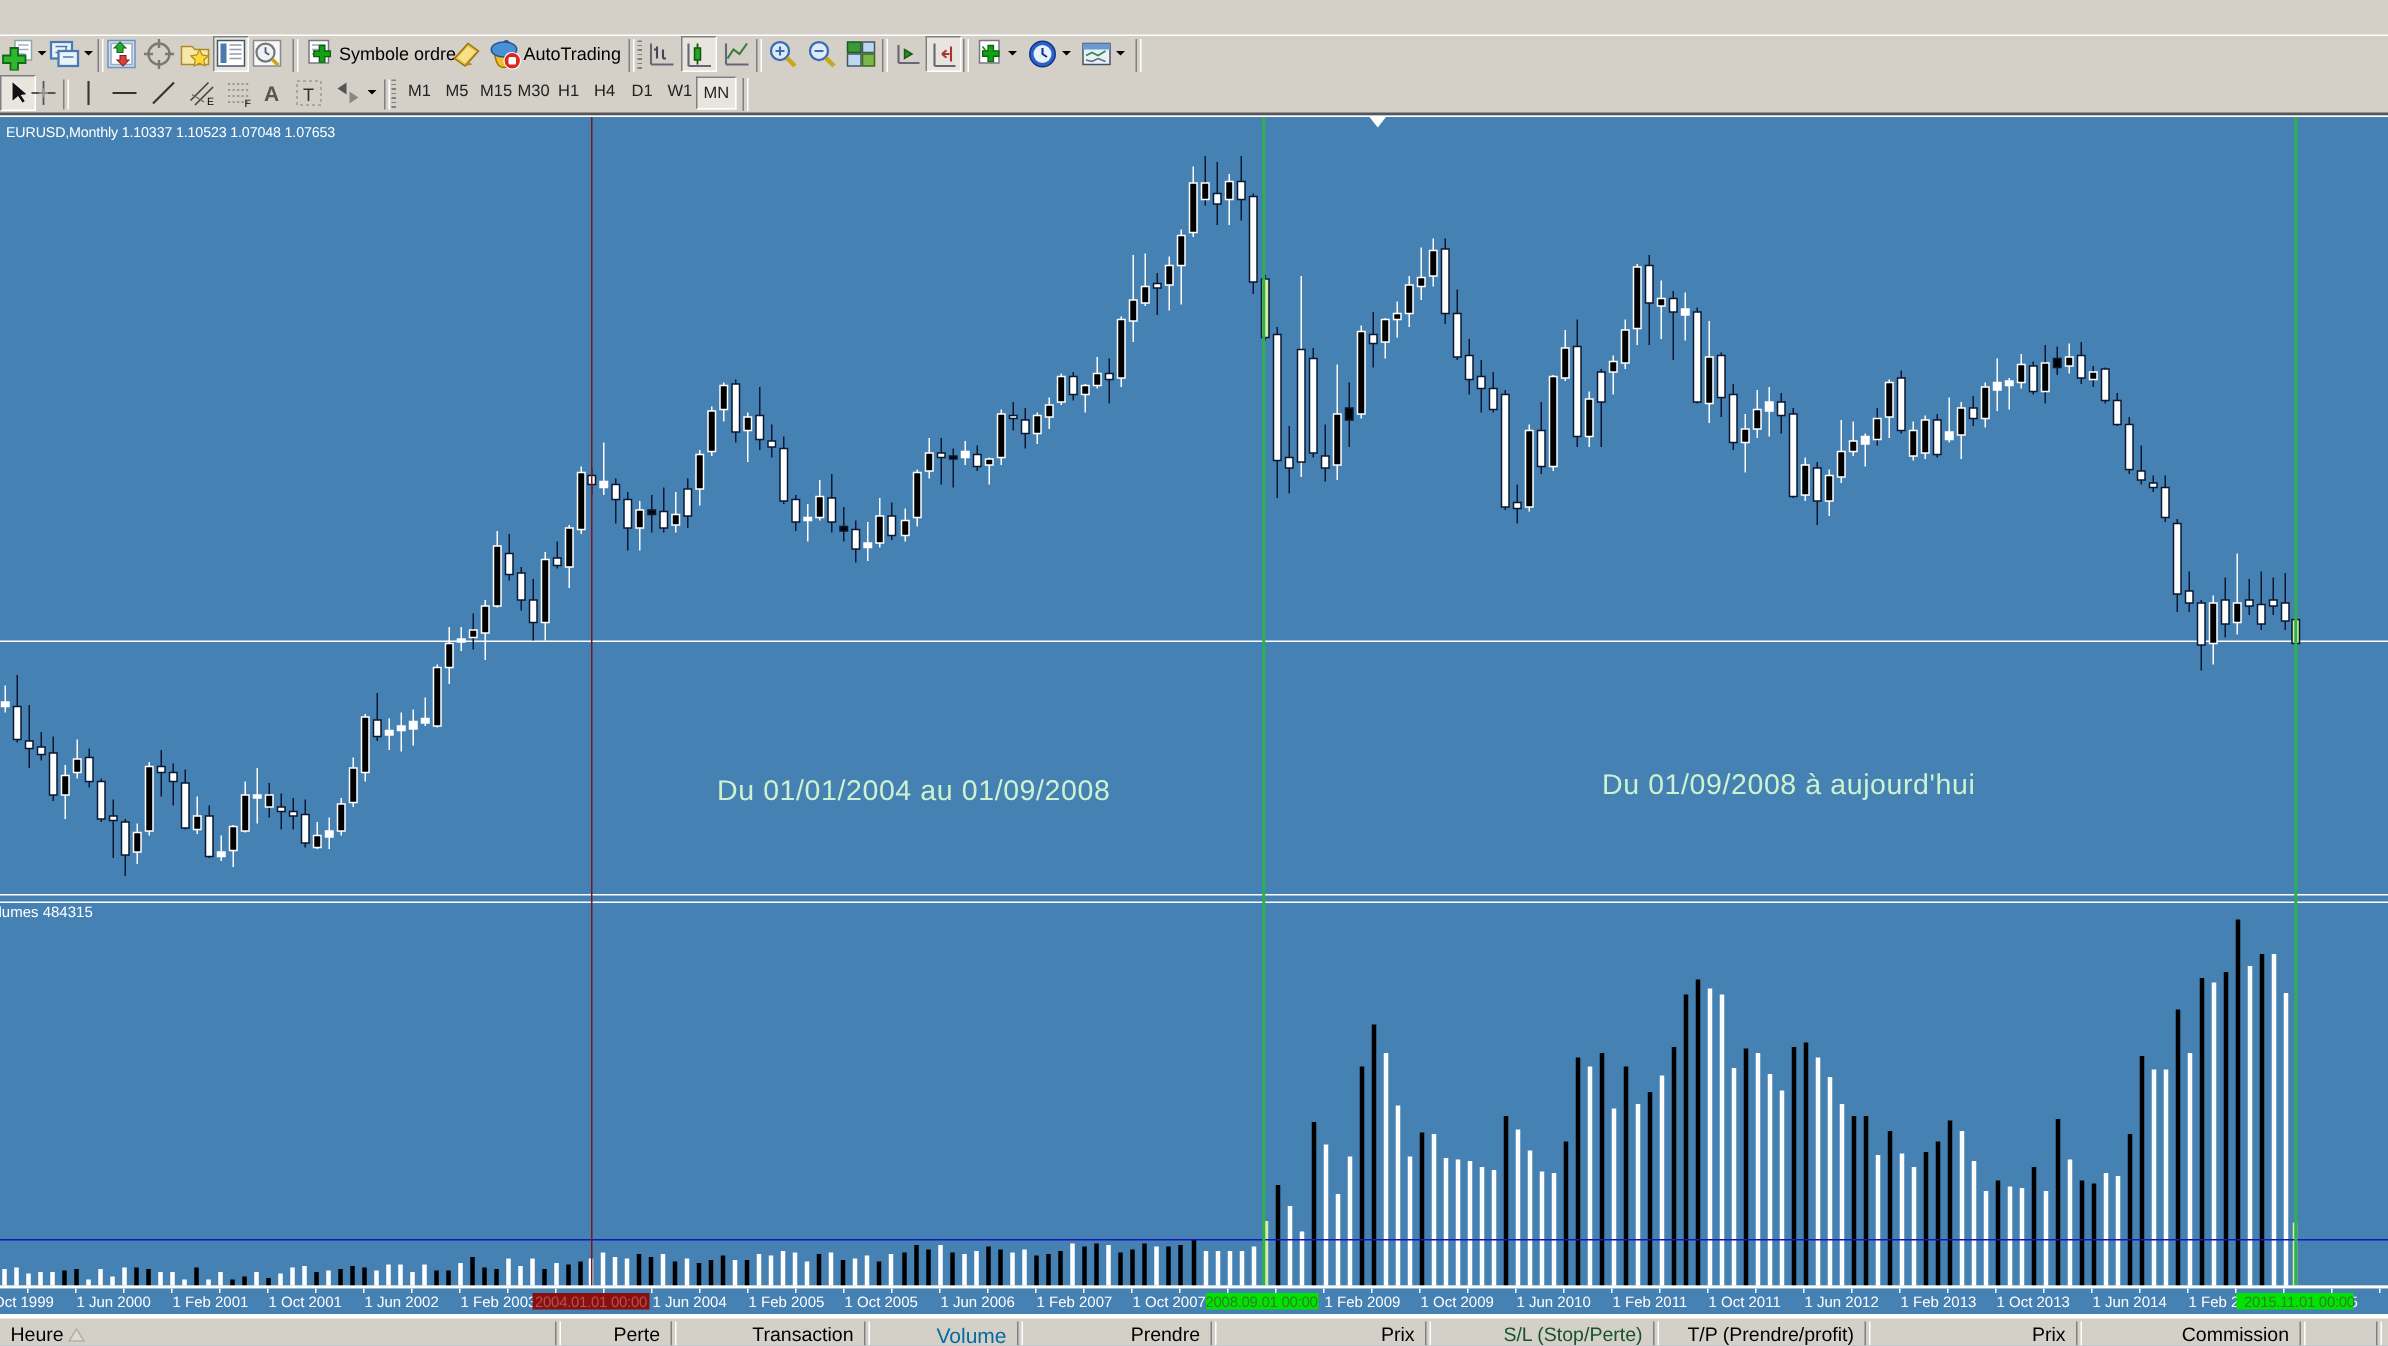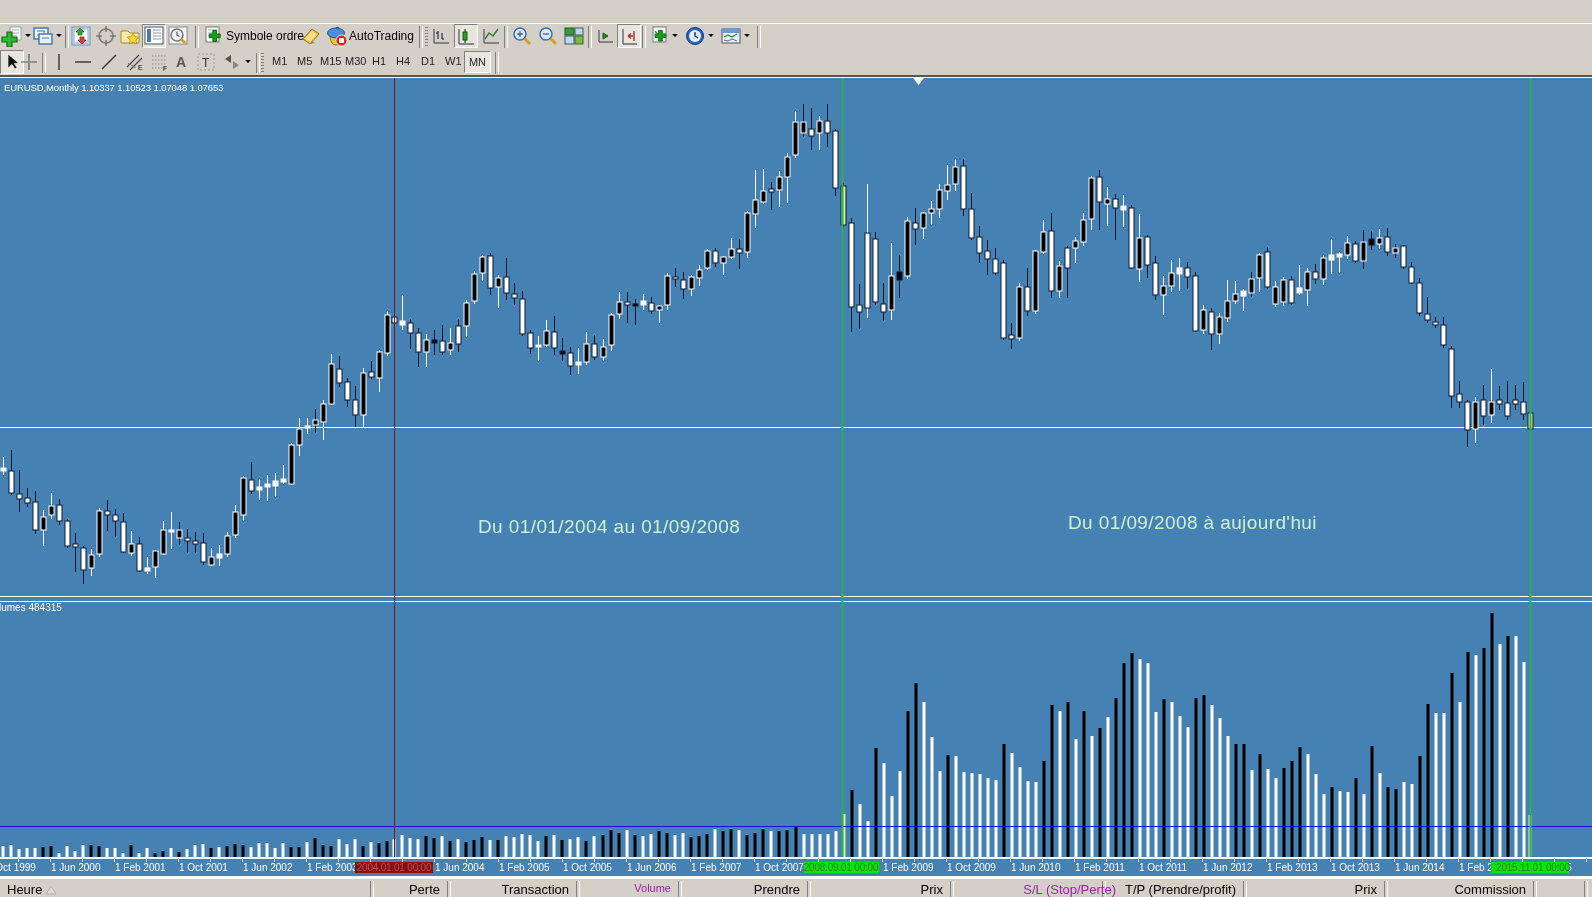--- a/index.html
+++ b/index.html
@@ -948,24 +948,24 @@
       <div style="position:absolute;left:678px;top:2px;width:2px;height:16px;border-left:1px solid #808080;border-right:1px solid #fff"></div>
       <div style="position:absolute;left:807px;top:2px;width:2px;height:16px;border-left:1px solid #808080;border-right:1px solid #fff"></div>
       <div style="position:absolute;left:950px;top:2px;width:2px;height:16px;border-left:1px solid #808080;border-right:1px solid #fff"></div>
       <div style="position:absolute;left:1102px;top:2px;width:2px;height:16px;border-left:1px solid #808080;border-right:1px solid #fff"></div>
       <div style="position:absolute;left:1243px;top:2px;width:2px;height:16px;border-left:1px solid #808080;border-right:1px solid #fff"></div>
       <div style="position:absolute;left:1384px;top:2px;width:2px;height:16px;border-left:1px solid #808080;border-right:1px solid #fff"></div>
       <div style="position:absolute;left:1533px;top:2px;width:2px;height:16px;border-left:1px solid #808080;border-right:1px solid #fff"></div>
       <div style="position:absolute;left:1584px;top:2px;width:2px;height:16px;border-left:1px solid #808080;border-right:1px solid #fff"></div>
       <div style="position:absolute;right:1152px;top:3px;font-size:13px;color:#000">Perte</div>
       <div style="position:absolute;right:1023px;top:3px;font-size:13px;color:#000">Transaction</div>
-      <div style="position:absolute;right:921px;top:3px;font-size:11px;color:#a21caf">Volume</div>
+      <div style="position:absolute;right:921px;top:3px;font-size:14px;color:#0369a1">Volume</div>
       <div style="position:absolute;right:792px;top:3px;font-size:13px;color:#000">Prendre</div>
       <div style="position:absolute;right:649px;top:3px;font-size:13px;color:#000">Prix</div>
-      <div style="position:absolute;right:476px;top:3px;font-size:13px;color:#a21caf">S/L (Stop/Perte)</div>
+      <div style="position:absolute;right:497px;top:3px;font-size:13px;color:#14532d">S/L (Stop/Perte)</div>
       <div style="position:absolute;right:356px;top:3px;font-size:13px;color:#000">T/P (Prendre/profit)</div>
       <div style="position:absolute;right:215px;top:3px;font-size:13px;color:#000">Prix</div>
       <div style="position:absolute;right:66px;top:3px;font-size:13px;color:#000">Commission</div>
       <div style="position:absolute;left:7px;top:3px;font-size:13px;color:#000">Heure</div>
       <svg style="position:absolute;left:45px;top:6px" width="12" height="10" viewBox="0 0 12 10">
         <path d="M6 1 L11 9 L1 9 Z" fill="#dedbd3" stroke="#b4b1a8" stroke-width="1"></path>
       </svg>
     </div>
 </div>
 </body></html>

